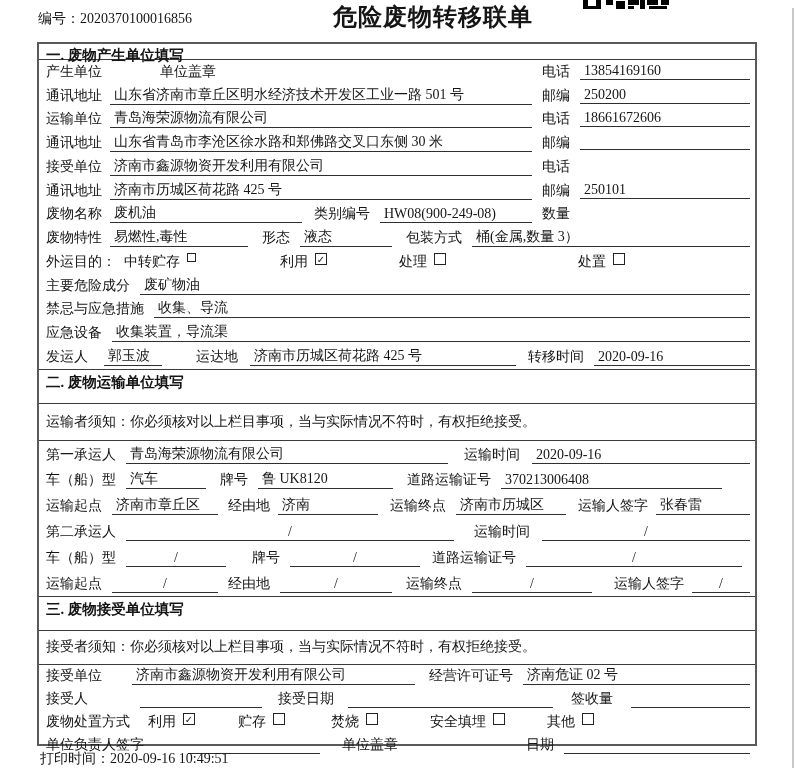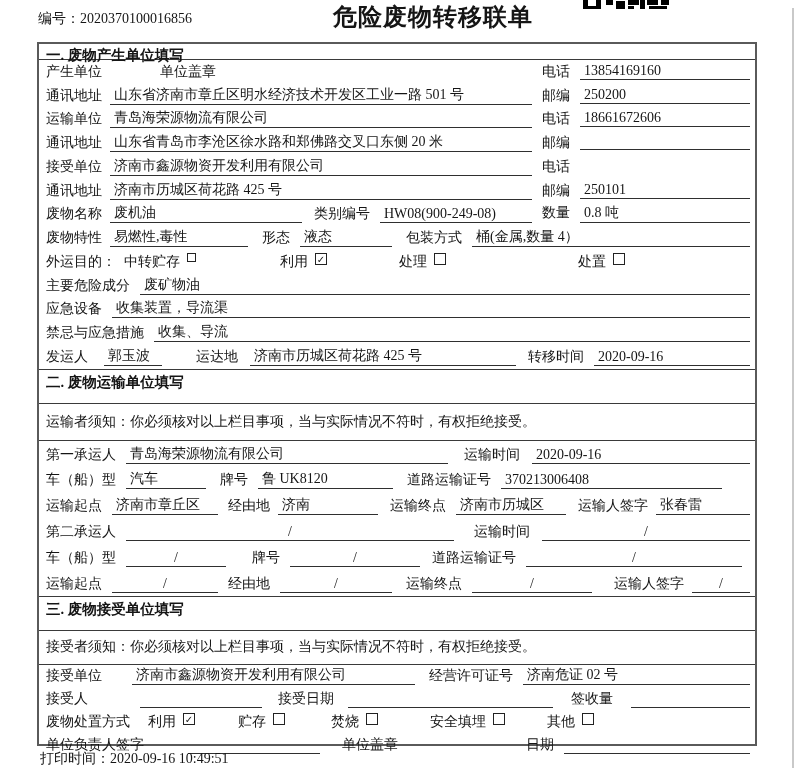--- a/index.html
+++ b/index.html
@@ -98,21 +98,21 @@
       <span class="lb">运输单位</span>
       <span class="ul grow" style="margin-left:8px;margin-right:10px">青岛海荣源物流有限公司</span>
       <span class="rcol">
         <span class="lb">电话</span>
         <span class="ul grow">18661672606</span>
       </span>
     </div>
 
     <div class="row">
       <span class="lb">通讯地址</span>
-      <span class="ul grow" style="margin-left:8px;margin-right:10px">山东省青岛市李沧区徐水路和郑佛路交叉口东侧 20 米</span>
+      <span class="ul grow" style="margin-left:8px;margin-right:10px">山东省青岛市李沧区徐水路和郑佛路交叉口东侧 30 米</span>
       <span class="rcol">
         <span class="lb">邮编</span>
         <span class="ul grow"></span>
       </span>
     </div>
 
     <div class="row">
       <span class="lb">接受单位</span>
       <span class="ul grow" style="margin-left:8px;margin-right:10px">济南市鑫源物资开发利用有限公司</span>
       <span class="rcol">
@@ -129,31 +129,30 @@
       </span>
     </div>
 
     <div class="row">
       <span class="lb">废物名称</span>
       <span class="ul" style="width:192px;margin-left:8px">废机油</span>
       <span class="lb" style="margin-left:12px">类别编号</span>
       <span class="ul" style="width:152px;margin-left:10px">HW08(900-249-08)</span>
       <span class="rcol">
         <span class="lb">数量</span>
-        <span class="ul grow">0.8 吨</span>
       </span>
     </div>
 
     <div class="row">
       <span class="lb">废物特性</span>
       <span class="ul" style="width:138px;margin-left:8px">易燃性,毒性</span>
       <span class="lb" style="margin-left:14px">形态</span>
       <span class="ul" style="width:92px;margin-left:10px">液态</span>
       <span class="lb" style="margin-left:14px">包装方式</span>
-      <span class="ul grow" style="margin-left:10px">桶(金属,数量 4）</span>
+      <span class="ul grow" style="margin-left:10px">桶(金属,数量 3）</span>
     </div>
 
     <div class="row">
       <span class="lb">外运目的：</span>
       <span class="opt" style="margin-left:8px">
         <span class="lb">中转贮存</span>
         <span class="cb small"></span>
       </span>
       <span class="opt" style="margin-left:84px">
         <span class="lb">利用</span>
@@ -168,27 +167,27 @@
         <span class="cb"></span>
       </span>
     </div>
 
     <div class="row">
       <span class="lb">主要危险成分</span>
       <span class="ul grow" style="margin-left:10px">废矿物油</span>
     </div>
 
     <div class="row">
+      <span class="lb">禁忌与应急措施</span>
+      <span class="ul grow" style="margin-left:10px">收集、导流</span>
+    </div>
+
+    <div class="row">
       <span class="lb">应急设备</span>
       <span class="ul grow" style="margin-left:10px">收集装置，导流渠</span>
-    </div>
-
-    <div class="row">
-      <span class="lb">禁忌与应急措施</span>
-      <span class="ul grow" style="margin-left:10px">收集、导流</span>
     </div>
 
     <div class="row">
       <span class="lb">发运人</span>
       <span class="ul" style="width:58px;margin-left:16px">郭玉波</span>
       <span class="lb" style="margin-left:34px">运达地</span>
       <span class="ul" style="width:266px;margin-left:12px">济南市历城区荷花路 425 号</span>
       <span class="lb" style="margin-left:12px">转移时间</span>
       <span class="ul grow" style="margin-left:10px">2020-09-16</span>
     </div>

